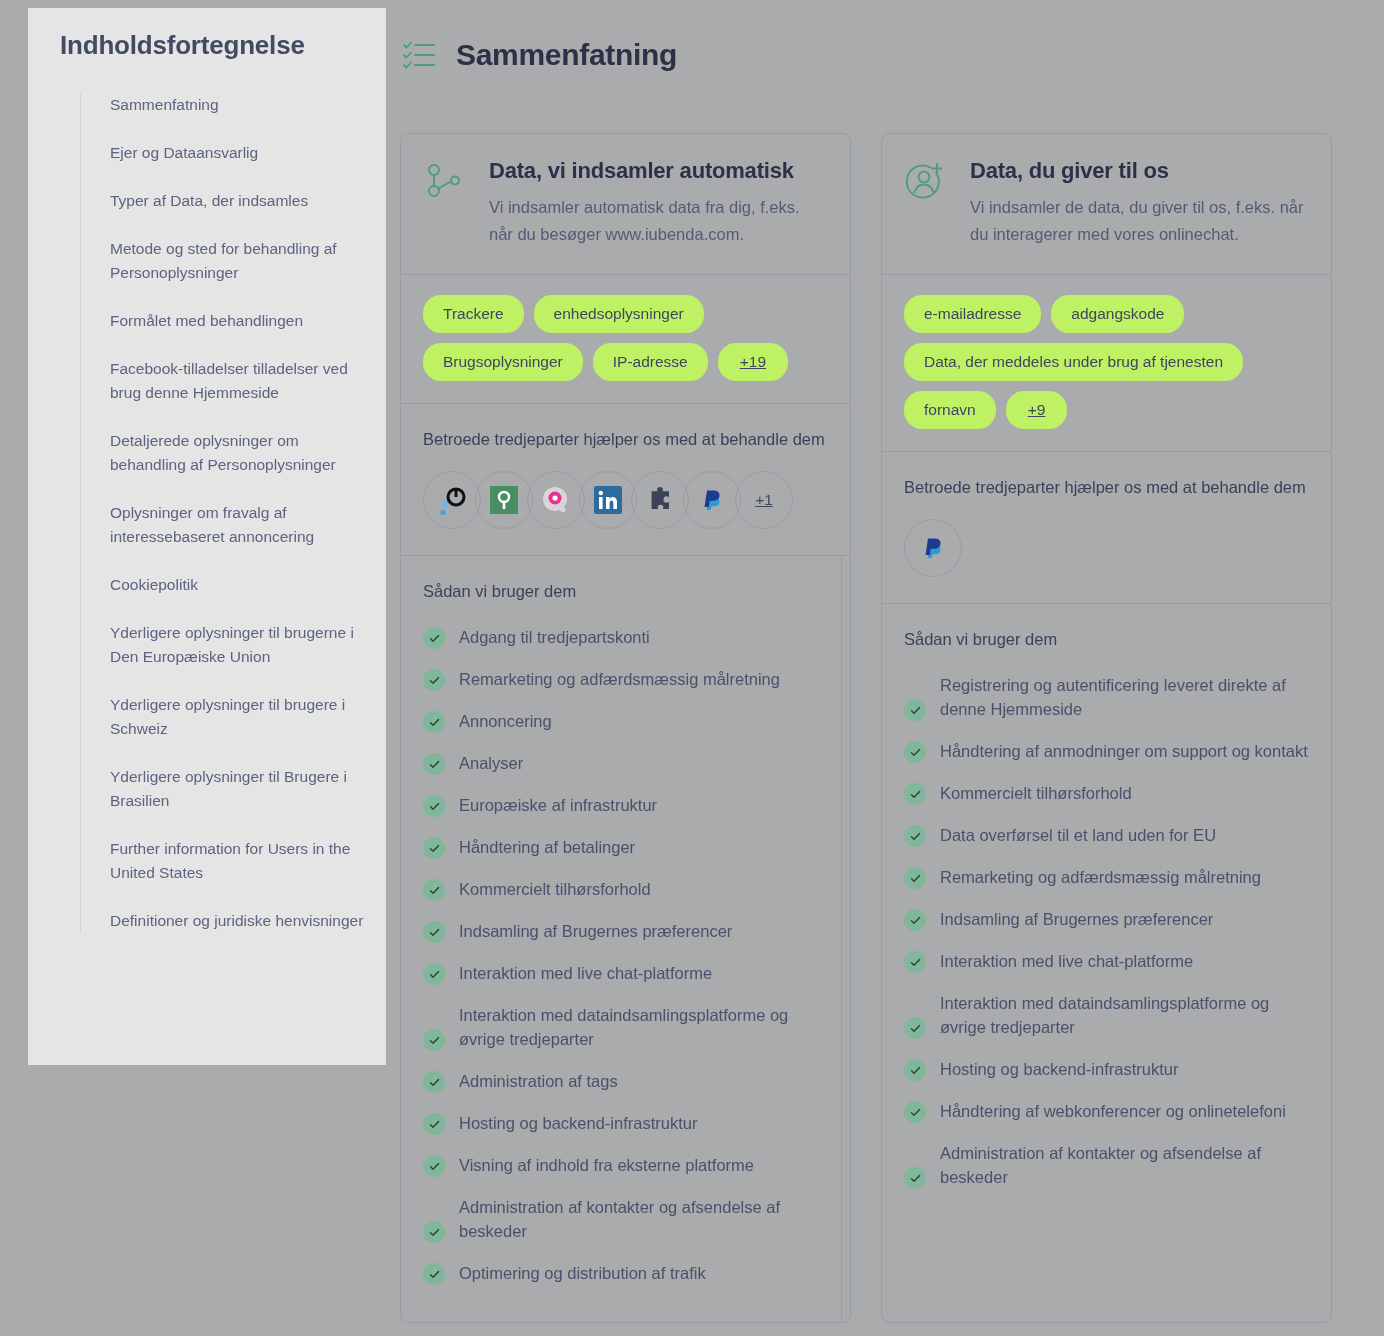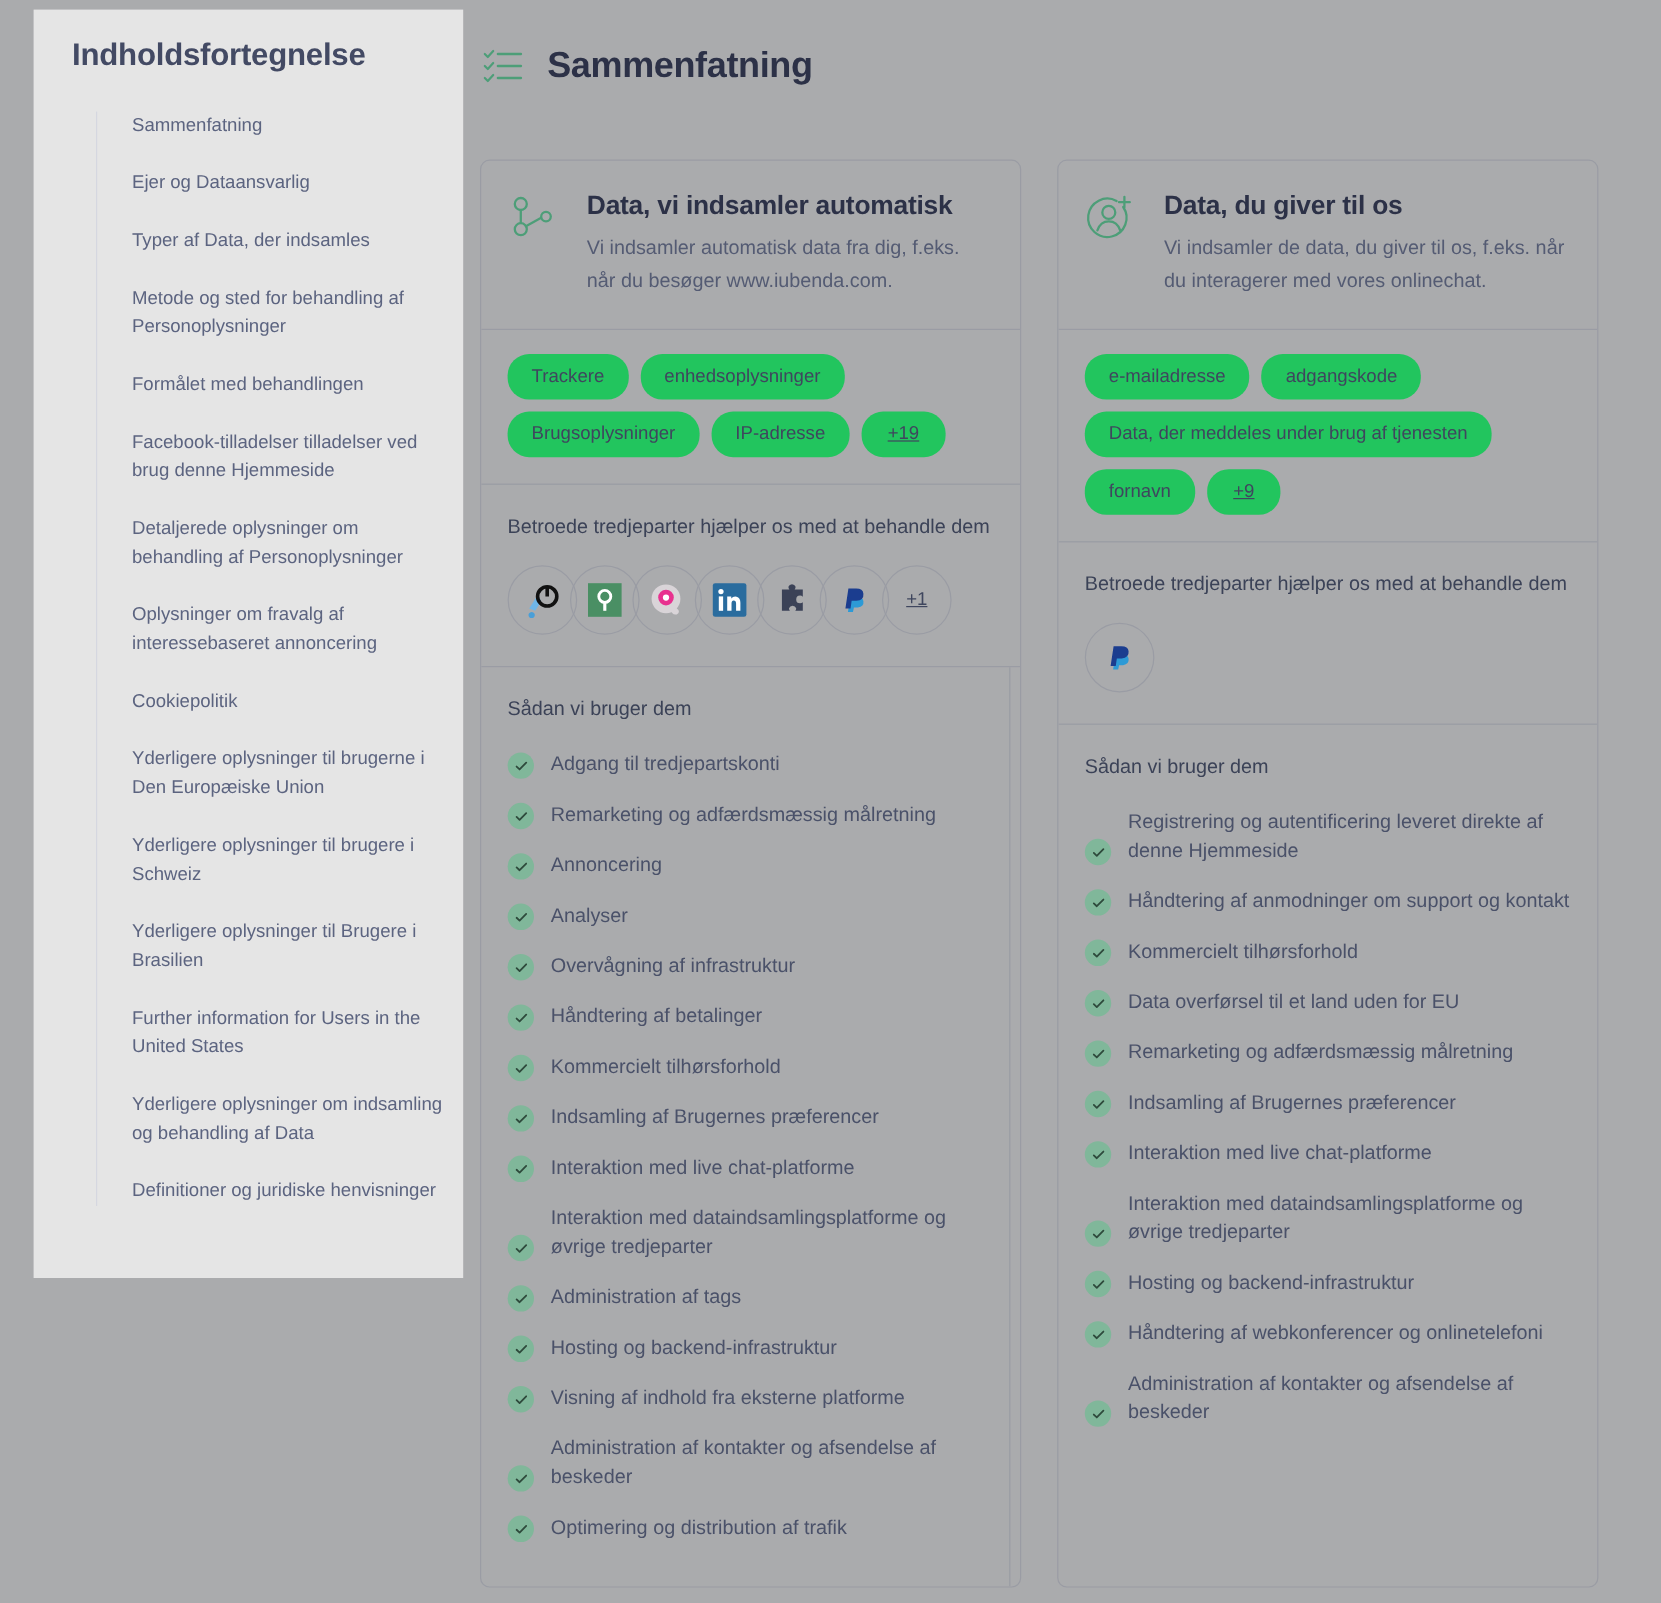--- a/index.html
+++ b/index.html
@@ -109,21 +109,21 @@
   }
 
   
   .tags {
     padding: 20px 22px 22px 22px;
     display: flex;
     flex-wrap: wrap;
     gap: 10px;
   }
   .tag {
-    background: #22c55e;
+    background: #bef264;
     border-radius: 18px;
     padding: 9px 20px;
     font-size: 15.5px;
     color: #3f465e;
     line-height: 20px;
     cursor: pointer;
     white-space: nowrap;
   }
   .tag.more { text-decoration: underline; padding: 9px 22px; }
 
@@ -209,21 +209,20 @@
         <li class="toc-item">Metode og sted for behandling af Personoplysninger</li>
         <li class="toc-item">Formålet med behandlingen</li>
         <li class="toc-item">Facebook-tilladelser tilladelser ved brug denne Hjemmeside</li>
         <li class="toc-item">Detaljerede oplysninger om behandling af Personoplysninger</li>
         <li class="toc-item">Oplysninger om fravalg af interessebaseret annoncering</li>
         <li class="toc-item">Cookiepolitik</li>
         <li class="toc-item">Yderligere oplysninger til brugerne i Den Europæiske Union</li>
         <li class="toc-item">Yderligere oplysninger til brugere i Schweiz</li>
         <li class="toc-item">Yderligere oplysninger til Brugere i Brasilien</li>
         <li class="toc-item">Further information for Users in the United States</li>
-        <li class="toc-item">Yderligere oplysninger om indsamling og behandling af Data</li>
         <li class="toc-item">Definitioner og juridiske henvisninger</li>
       </ul>
   </aside>
 
   <div class="main-header">
     <span class="header-icon-wrap">
       <svg class="header-icon" viewBox="0 0 38 38" fill="none" aria-hidden="true">
         <path d="M4 9 L6.5 11.5 L11 6.5" stroke="#4d9e78" stroke-width="1.8" stroke-linecap="round" stroke-linejoin="round"></path>
         <path d="M4 19 L6.5 21.5 L11 16.5" stroke="#4d9e78" stroke-width="1.8" stroke-linecap="round" stroke-linejoin="round"></path>
         <path d="M4 29 L6.5 31.5 L11 26.5" stroke="#4d9e78" stroke-width="1.8" stroke-linecap="round" stroke-linejoin="round"></path>
@@ -351,21 +350,21 @@
                 </svg>
               </span>
               <span class="use-label">Analyser</span>
             </li>
             <li class="use-item">
               <span class="check">
                 <svg viewBox="0 0 13 13">
                   <path d="M2.5 6.8 L5 9.2 L10.5 3.6" stroke="#2e4a3c" stroke-width="1.5" fill="none" stroke-linecap="round" stroke-linejoin="round"></path>
                 </svg>
               </span>
-              <span class="use-label">Overvågning af infrastruktur</span>
+              <span class="use-label">Europæiske af infrastruktur</span>
             </li>
             <li class="use-item">
               <span class="check">
                 <svg viewBox="0 0 13 13">
                   <path d="M2.5 6.8 L5 9.2 L10.5 3.6" stroke="#2e4a3c" stroke-width="1.5" fill="none" stroke-linecap="round" stroke-linejoin="round"></path>
                 </svg>
               </span>
               <span class="use-label">Håndtering af betalinger</span>
             </li>
             <li class="use-item">

